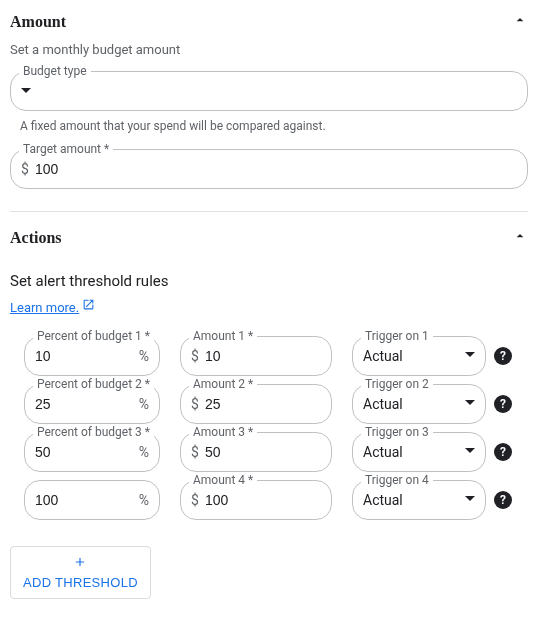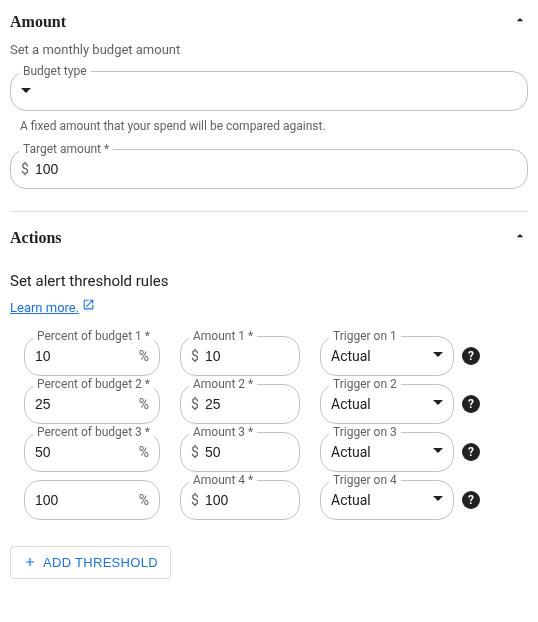--- a/index.html
+++ b/index.html
@@ -102,21 +102,21 @@
     margin: 10px 0 14px 0;
   }
   .row {
     display: flex;
     gap: 20px;
     margin-bottom: 8px;
     align-items: center;
     padding-left: 14px;
   }
   .col-percent { width: 136px; }
-  .col-amount { width: 120px; }
+  .col-amount { width: 152px; }
   .col-trigger { width: 160px; display:flex; align-items:center; gap:8px; }
   .col-trigger .field { flex:1;justify-content:space-between; }
   .help-icon {
     width: 18px;
     height: 18px;
     border-radius: 50%;
     background: #202124;
     color: #fff;
     font-size: 12px;
     font-weight: 600;
@@ -133,20 +133,21 @@
     border: 1px solid #dadce0;
     border-radius: 4px;
     background: #fff;
     color: #1a73e8;
     font-size: 13px;
     font-weight: 500;
     padding: 8px 12px;
     cursor: pointer;
     letter-spacing: 0.3px;
     margin-top: 18px;
+    flex-direction: column;
   }
   .add-btn svg { width: 14px; height: 14px; fill: #1a73e8; }
   .full { width: 100%; margin-bottom: 0; }
 </style>
 </head>
 <body>
 
 
 
 

